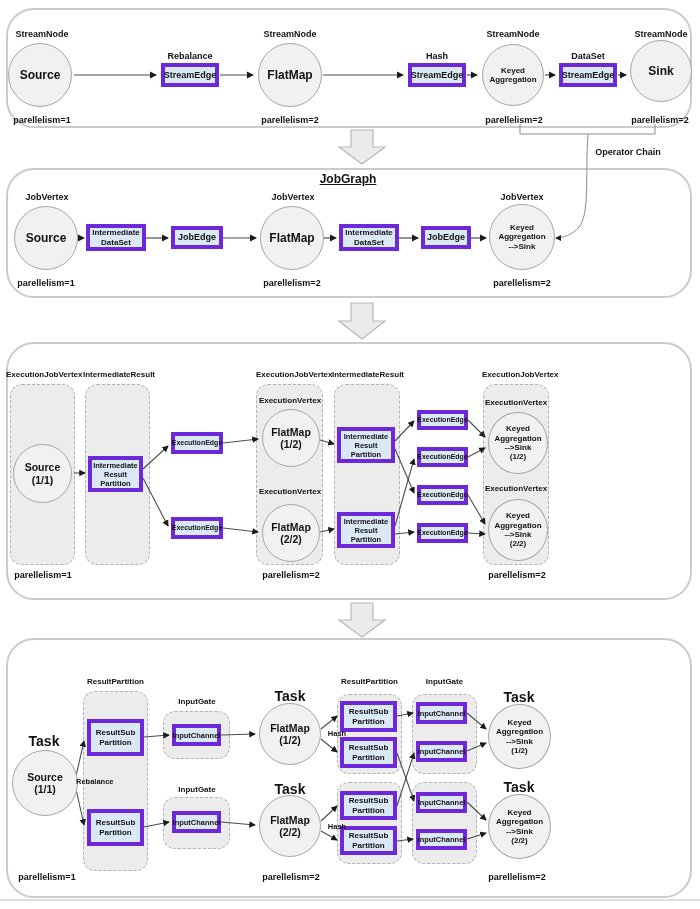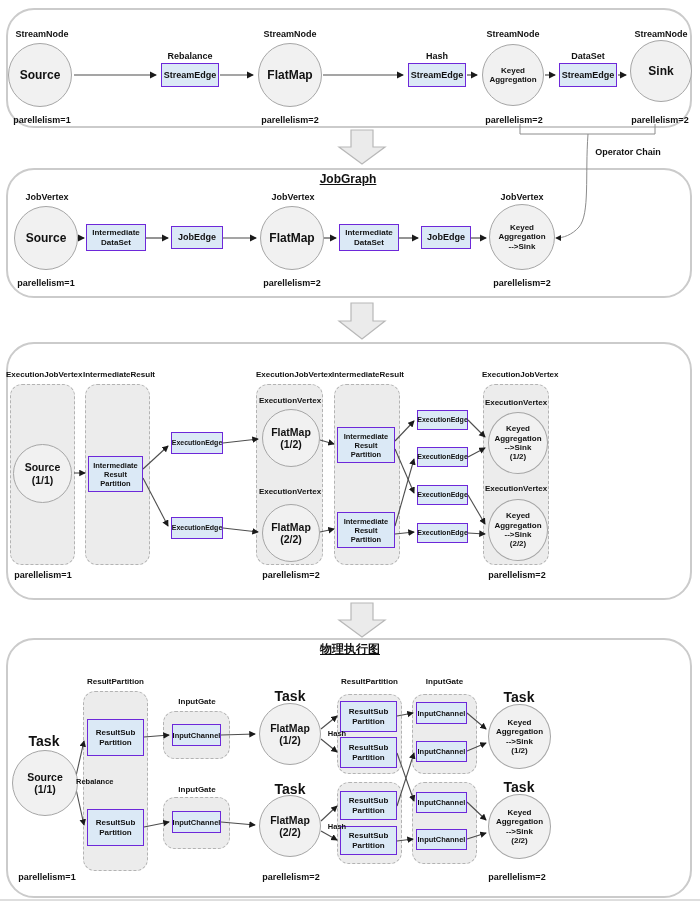--- a/index.html
+++ b/index.html
@@ -8,40 +8,39 @@
   .canvas { position:relative; width:700px; height:909px; background:#fff; overflow:hidden; }
   .frame { position:absolute; border:2px solid #cbcbcb; border-radius:28px; background:#fff; z-index:0; }
   .title { position:absolute; font-weight:bold; font-size:12px; color:#111; text-decoration:underline; text-align:center; z-index:4; }
   .lbl { position:absolute; font-weight:bold; font-size:9px; color:#111; text-align:center; line-height:1.15; z-index:4; white-space:pre-line; }
   .fs8 { font-size:8px; } .fs75 { font-size:7.5px; } .fs95 { font-size:14px; }
   .dashed { position:absolute; background:#ececec; border:1.5px dashed #b3b3b3; border-radius:12px; z-index:1; }
   .circle { position:absolute; background:#f1f1f1; border:1.5px solid #a6a6a6; border-radius:50%;
             display:flex; align-items:center; justify-content:center; text-align:center;
             font-weight:bold; color:#111; white-space:pre-line; line-height:1.18; z-index:3; }
   .c12 { font-size:12px; } .c10 { font-size:10.5px; } .c8 { font-size:8px; }
-  .bluebox { position:absolute; background:#dbe9f6; border:1px solid #6d28d9;
+  .bluebox { position:absolute; background:#dbe9f6; border:4px solid #6d28d9;
              display:flex; align-items:center; justify-content:center; text-align:center;
              font-weight:bold; color:#111; white-space:pre-line; line-height:1.2; z-index:3; }
   .b9 { font-size:9px; } .b8 { font-size:8px; } .b7 { font-size:7px; } .b75{ font-size:7.5px; }
   svg.wires { position:absolute; left:0; top:0; z-index:2; }
   .bottomline { position:absolute; left:0; top:899px; width:700px; height:2px; background:#dedede; z-index:0; }
 </style>
 </head>
 <body>
 
 <div class="canvas">
 
   <div class="frame" style="left:6px;top:8px;width:686px;height:120px;"></div>
   <div class="frame" style="left:6px;top:168px;width:686px;height:130px;"></div>
   <div class="frame" style="left:6px;top:342px;width:686px;height:258px;"></div>
   <div class="frame" style="left:6px;top:638px;width:686px;height:260px;"></div>
   <div class="bottomline"></div>
 
   <div class="title" style="left:0;top:172px;width:664px;padding-left:32px;">JobGraph</div>
-  <div class="title" style="left:0;top:641px;width:700px;">物理执行图</div>
 
   <svg class="wires" width="700" height="909">
     <defs>
       <marker id="ah" markerWidth="8" markerHeight="8" refX="5.2" refY="3" orient="auto">
         <path d="M0,0 L6,3 L0,6 Z" fill="#1a1a1a"></path>
       </marker>
     </defs>
 
     <g fill="#ebebeb" stroke="#b8b8b8" stroke-width="1.2">
       <polygon points="351,130 373,130 373,147 385,147 362,164 339,147 351,147"></polygon>

